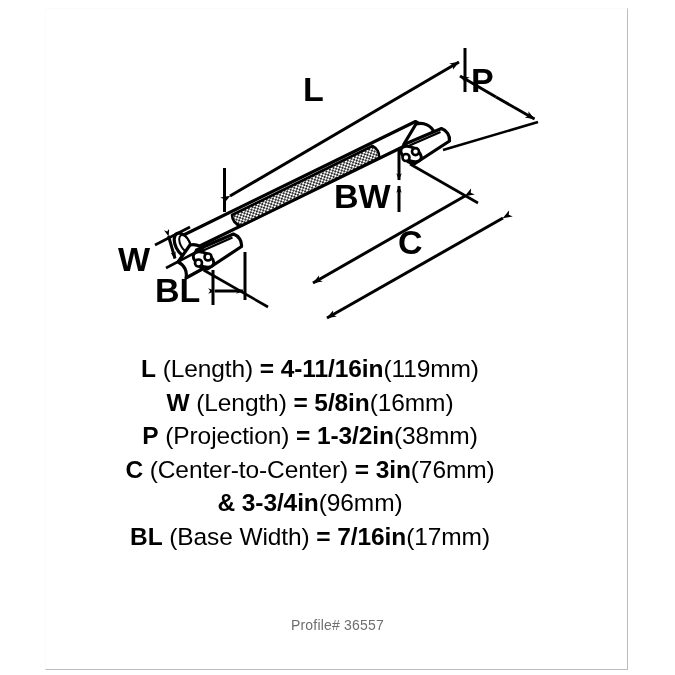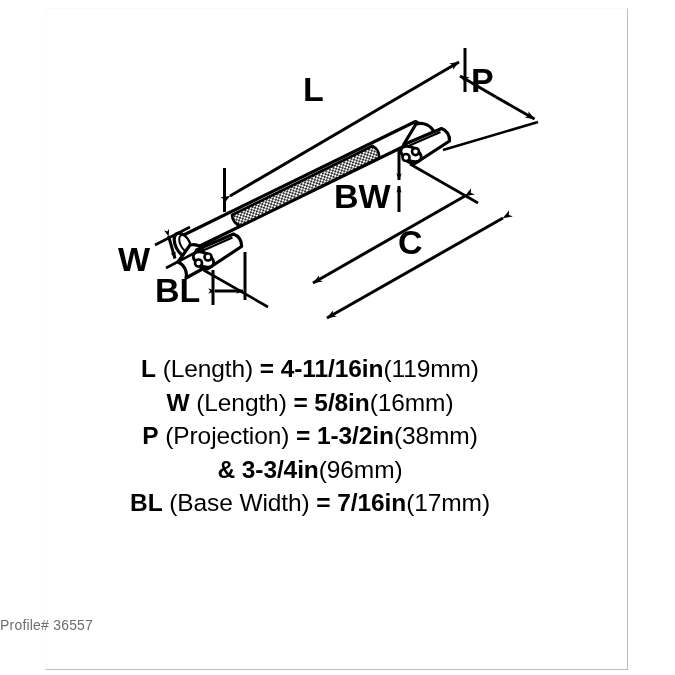--- a/index.html
+++ b/index.html
@@ -68,20 +68,21 @@
     font-weight: bold;
   }
   .spec-line .mm {
     font-weight: normal;
   }
   #profile {
     position: absolute;
     left: 0;
     top: 617px;
     width: 675px;
+    text-align: center;
     font-size: 14px;
     color: #6e6e70;
     letter-spacing: 0.2px;
   }
   svg text {
     font-family: "Liberation Sans", sans-serif;
     font-weight: bold;
     fill: #000;
   }
 </style>
@@ -237,20 +238,26 @@
       <span class="val">5/8in</span><span class="mm">(16mm)</span>
     </div>
 
     <div class="spec-line">
       <span class="sym">P</span>
       <span class="nm">(Projection)</span>
       <span class="eq">=</span>
       <span class="val">1-3/2in</span><span class="mm">(38mm)</span>
     </div>
 
+    <div class="spec-line">
+      <span class="sym">C</span>
+      <span class="nm">(Center-to-Center)</span>
+      <span class="eq">=</span>
+      <span class="val">3in</span><span class="mm">(76mm)</span>
+    </div>
 
     <div class="spec-line">
       <span class="eq">&amp;</span>
       <span class="val">3-3/4in</span><span class="mm">(96mm)</span>
     </div>
 
     <div class="spec-line">
       <span class="sym">BL</span>
       <span class="nm">(Base Width)</span>
       <span class="eq">=</span>

